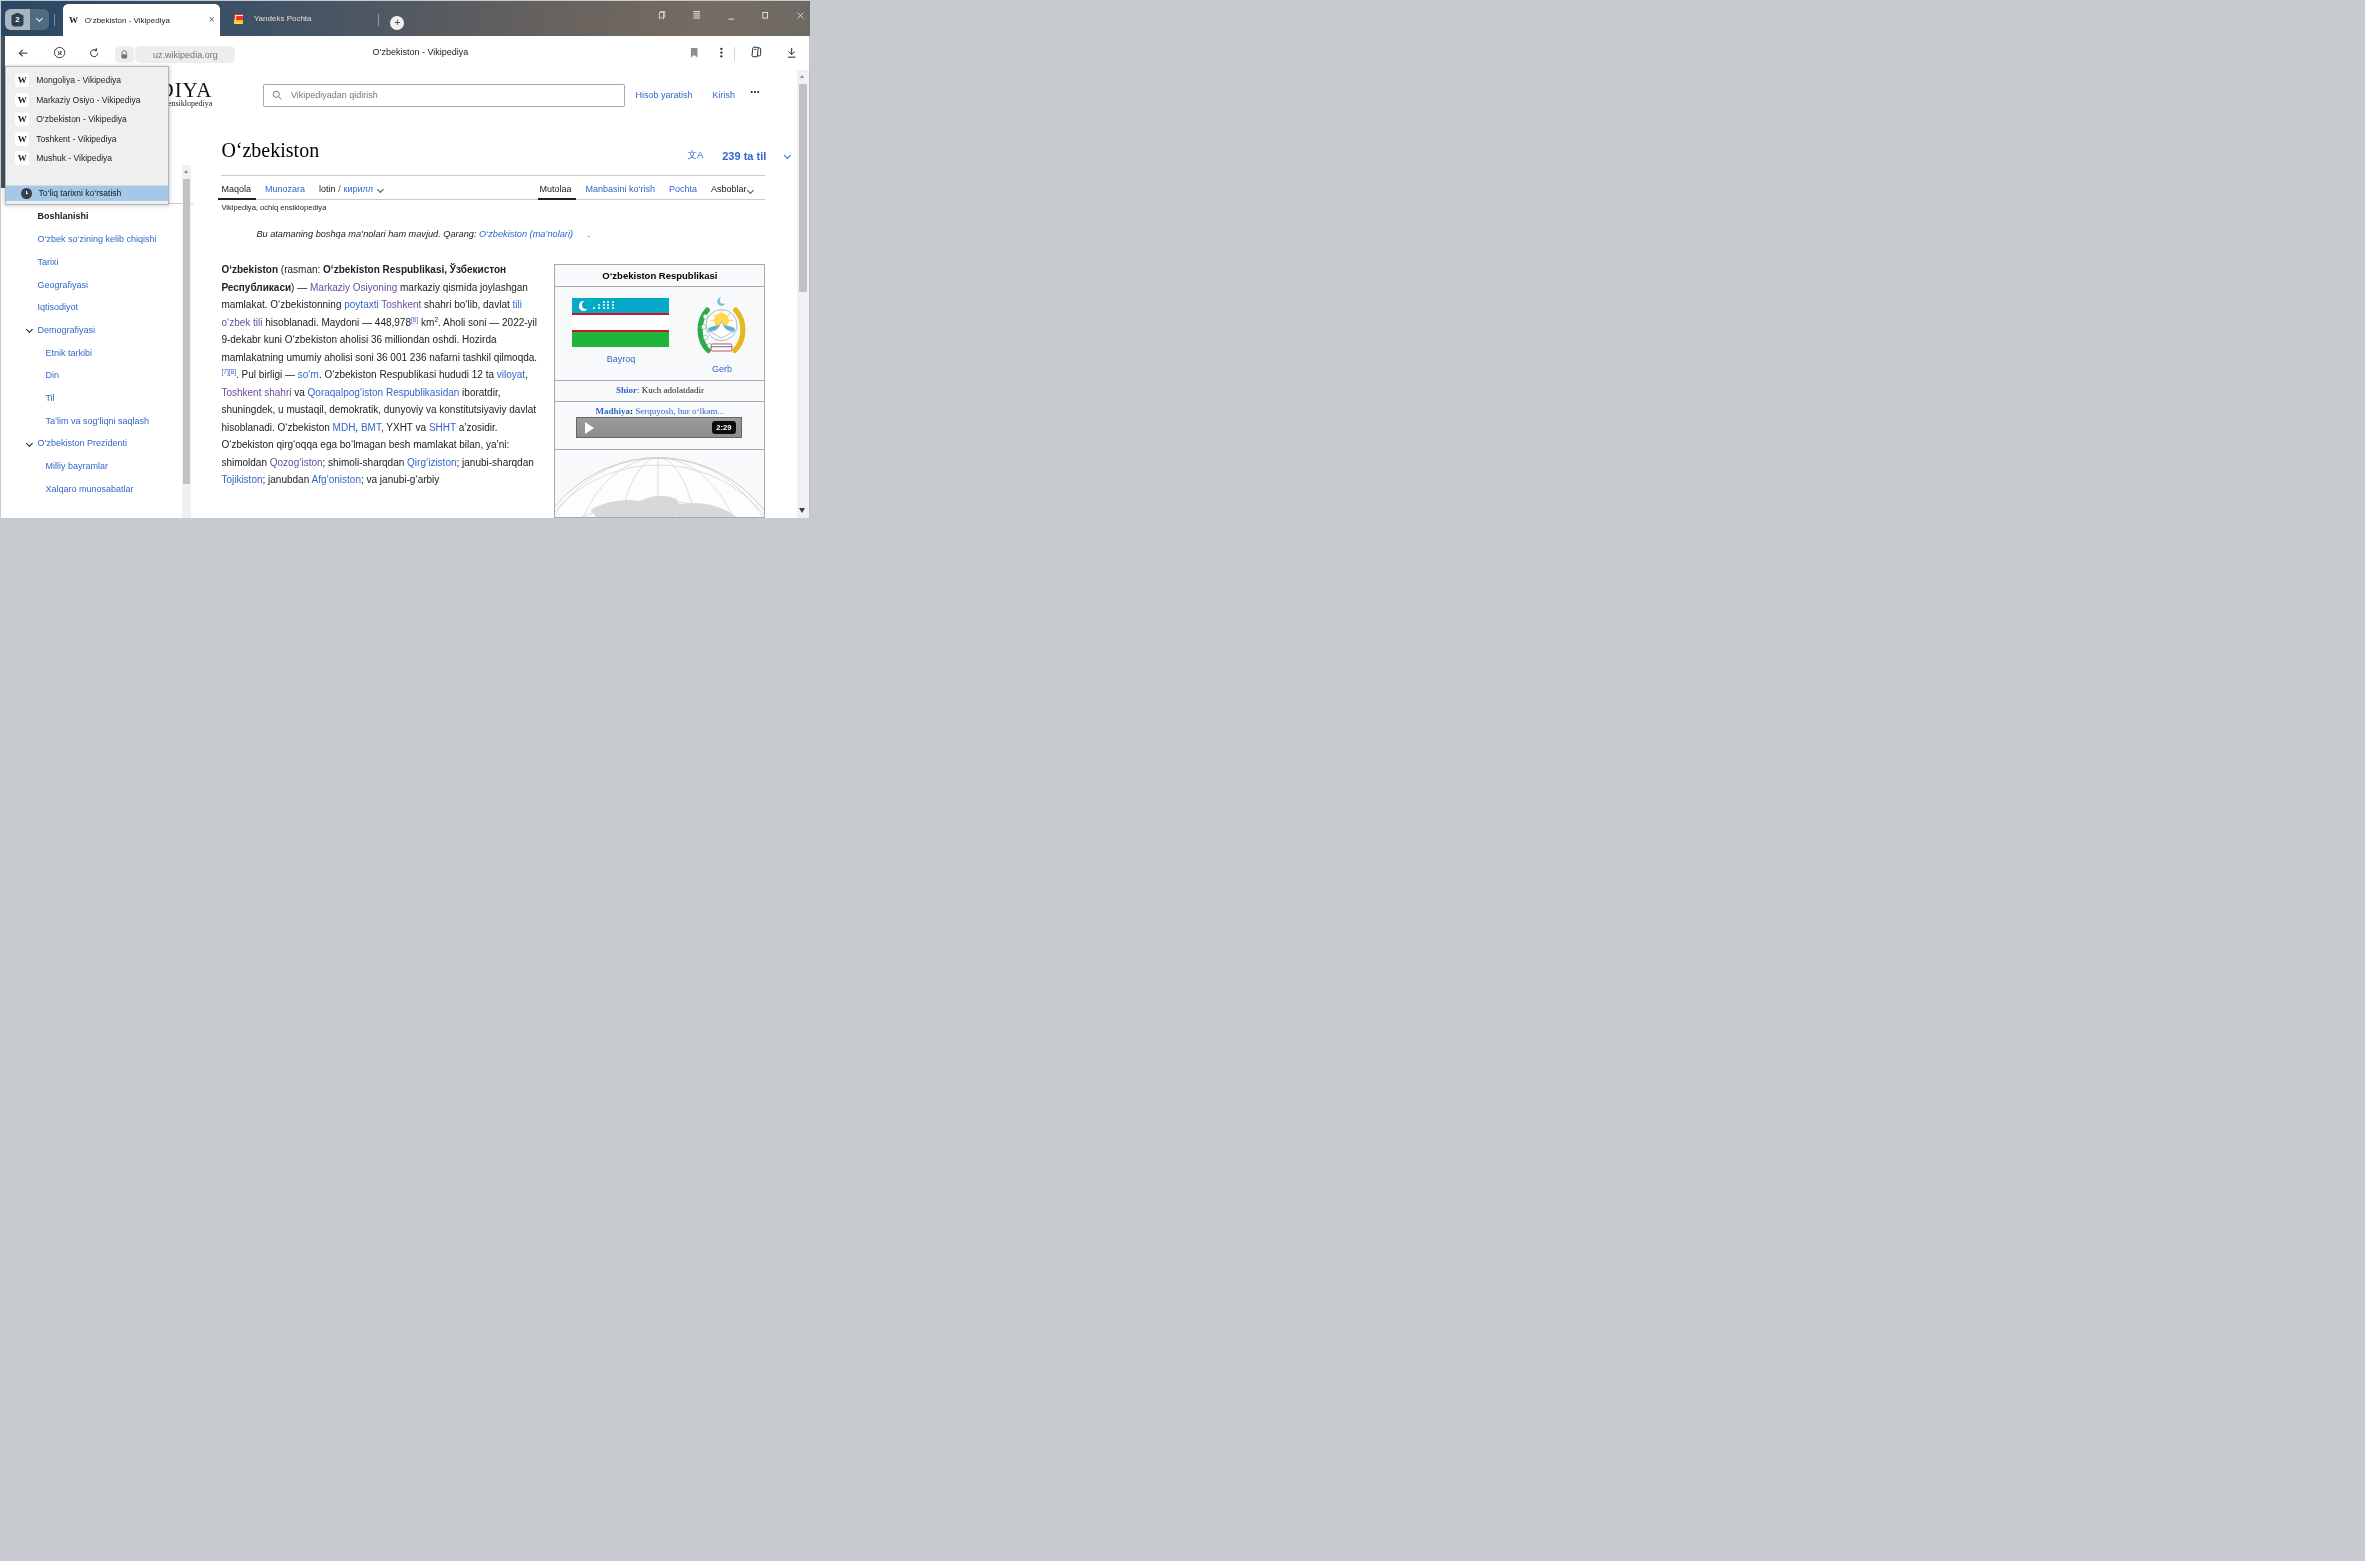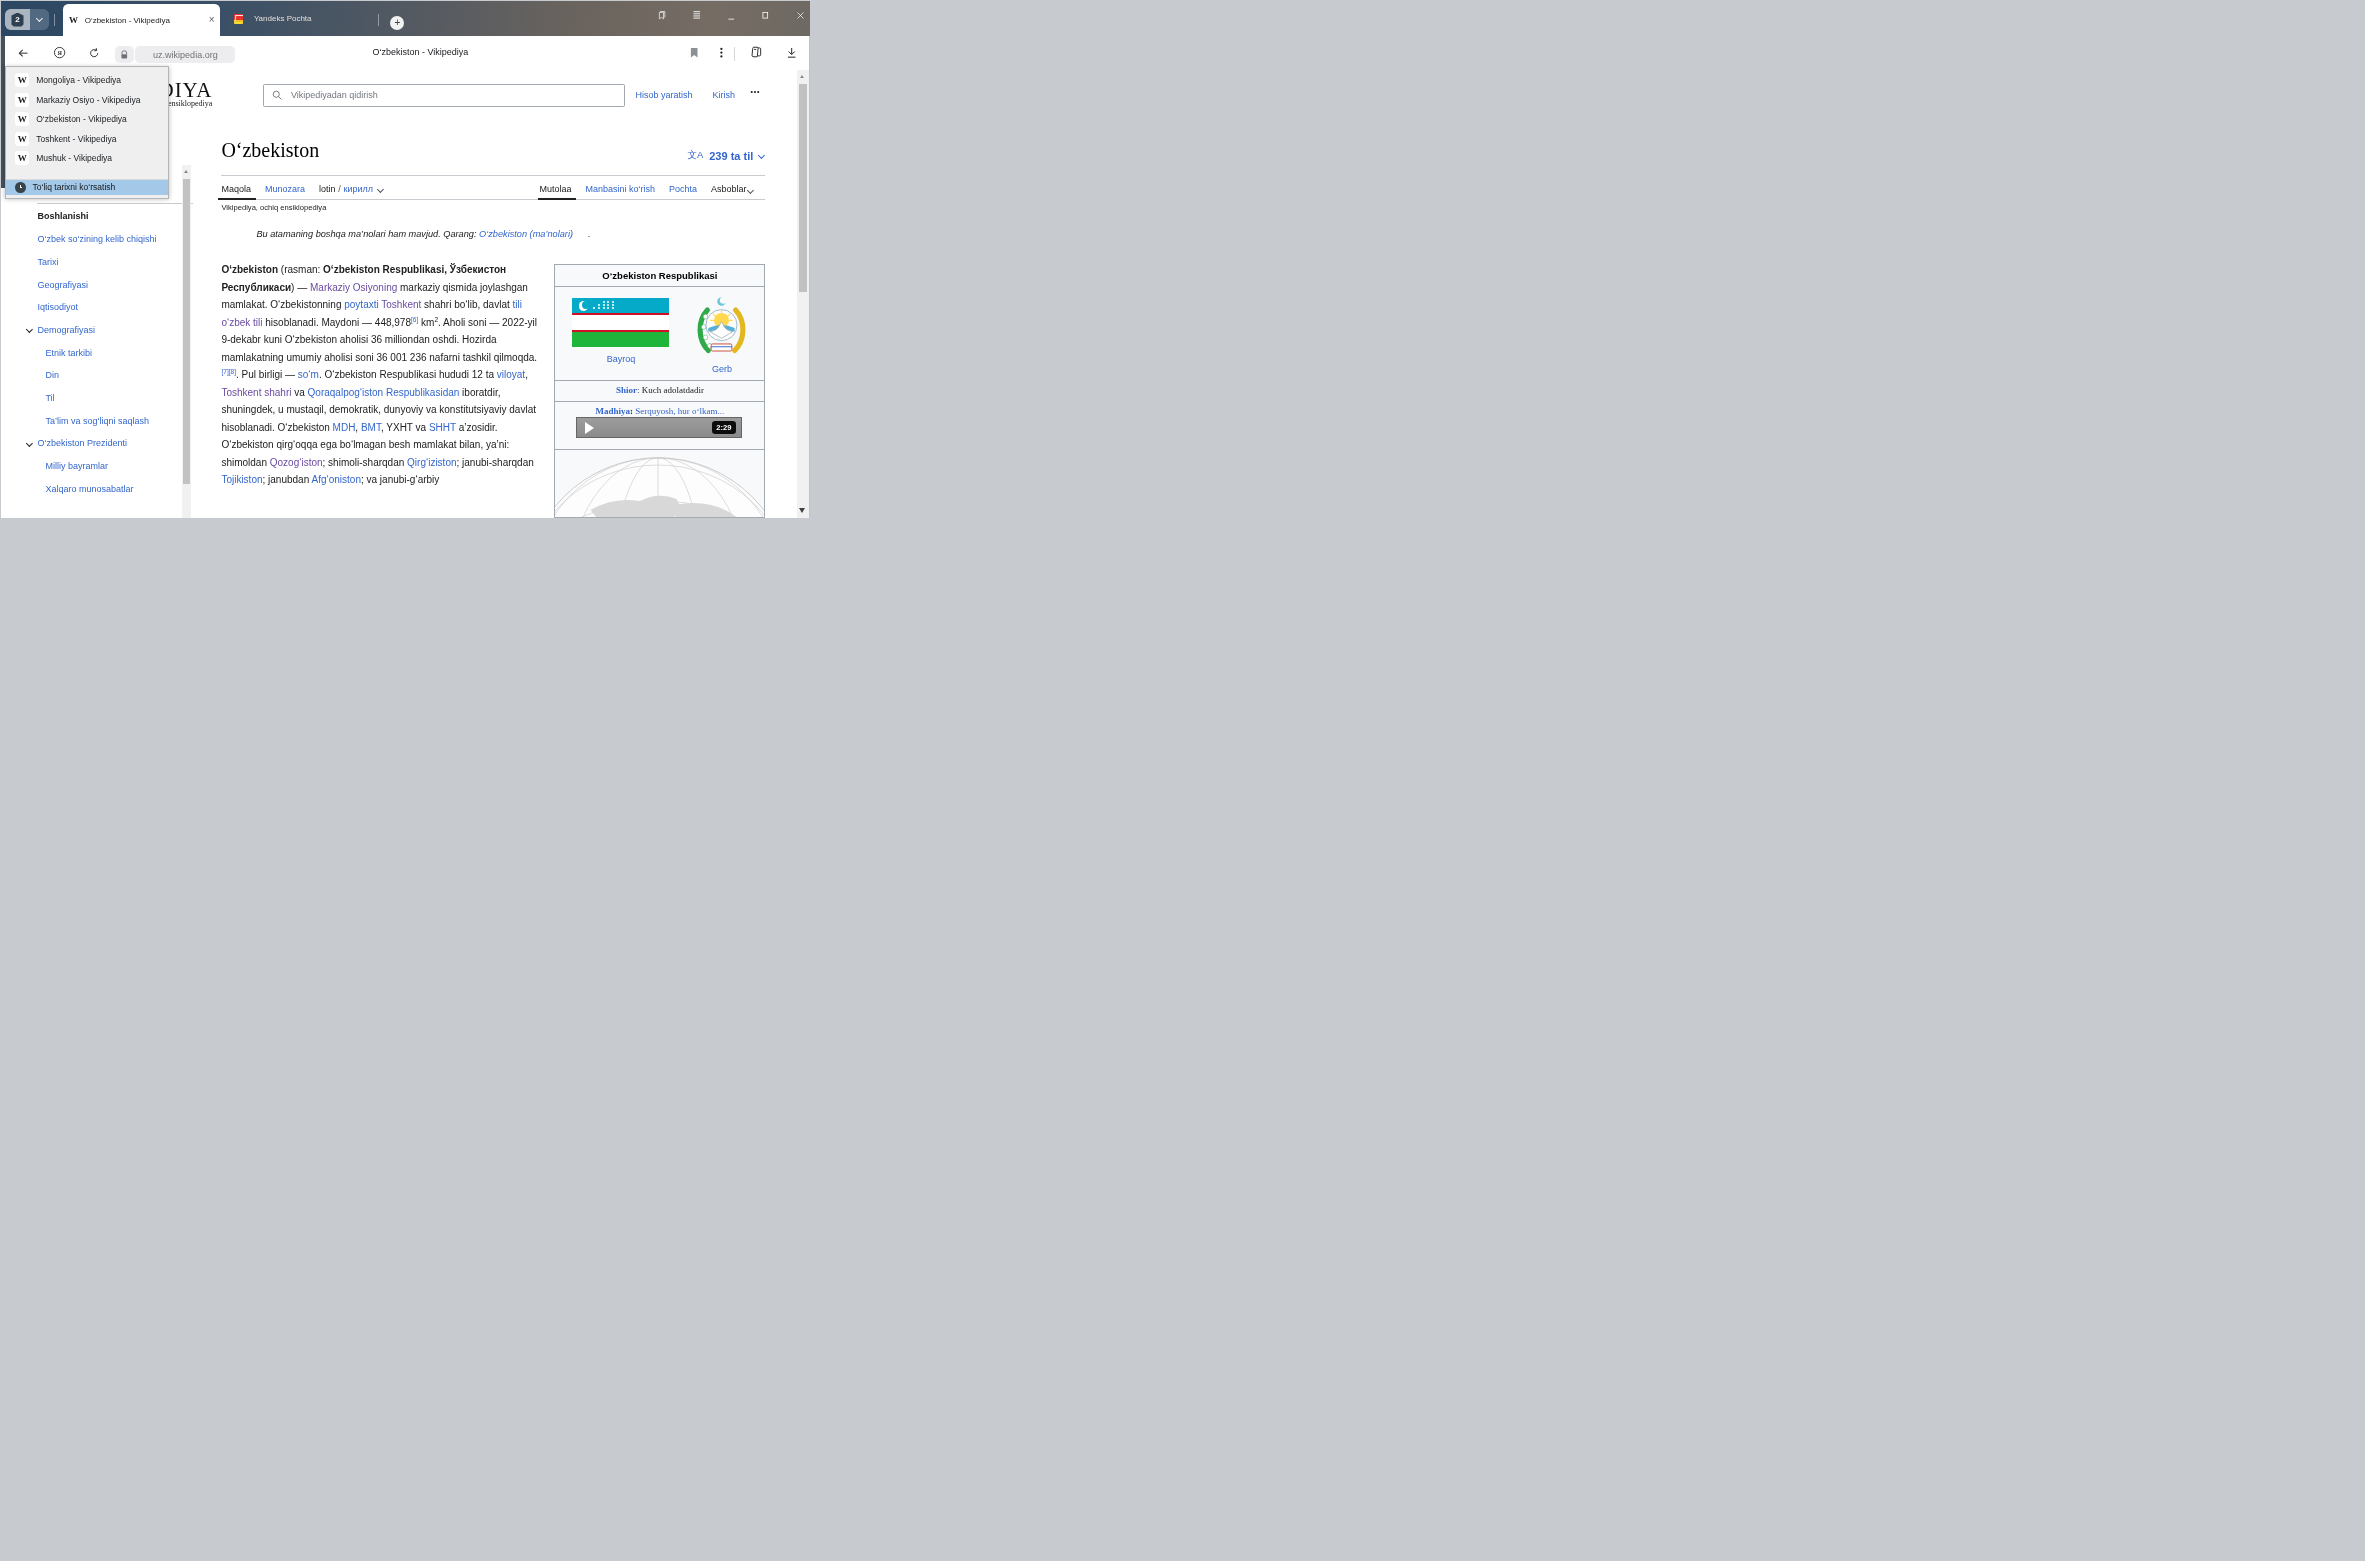--- a/index.html
+++ b/index.html
@@ -36,40 +36,40 @@
   .pill{position:absolute;top:9.5px;height:17.5px;background:#ededef;border-radius:4.7px;display:flex;align-items:center;justify-content:center;cursor:pointer;}
   #url-pill{left:134px;width:100px;color:#6f7377;font-size:9px;}
   #lock-pill{left:114px;width:18.5px;}
   #page-title-center{position:absolute;left:284px;top:10.4px;width:270px;text-align:center;font-size:9px;color:#202124;}
   .v-div{position:absolute;top:10.4px;width:0.5px;height:14px;background:#d5d8db;}
 
   
   #history-menu{position:absolute;left:3.8px;top:65px;width:164px;background:#efefef;border:0.5px solid #b3b6b9;box-shadow:0 1.4px 4.7px rgba(0,0,0,.28);z-index:60;padding:3.3px 0 2.8px 0;box-sizing:border-box;}
   .menu-item{height:19.4px;display:flex;align-items:center;padding-left:9px;gap:7px;cursor:pointer;font-size:8.5px;color:#181c20;}
   .menu-item .fav-box{width:14px;height:14px;background:#ffffff;border-radius:3.3px;display:flex;align-items:center;justify-content:center;font-size:8px;}
-  #menu-footer{margin-top:11px;border-top:0.5px solid #dadada;height:15.6px;background:#a4c8e8;display:flex;align-items:center;padding-left:9px;gap:7px;cursor:pointer;font-size:8.5px;color:#14181c;}
+  #menu-footer{margin-top:17px;border-top:0.5px solid #dadada;height:15.6px;background:#a4c8e8;display:flex;align-items:center;padding-left:15px;gap:7px;cursor:pointer;font-size:8.5px;color:#14181c;}
   .clock-ico{width:10.4px;height:10.4px;border-radius:50%;background:#39434c;position:relative;}
   .clock-ico:before{content:"";position:absolute;left:4.7px;top:2.4px;width:0.9px;height:3.3px;background:#fff;}
   .clock-ico:after{content:"";position:absolute;left:4.7px;top:4.7px;width:2.4px;height:0.9px;background:#fff;}
 
   
   #page{position:absolute;left:0;top:69px;right:0;bottom:0;background:#ffffff;overflow:hidden;}
 
   
   #logo-wordmark{position:absolute;top:7.6px;right:598px;white-space:nowrap;font-family:"Liberation Serif",serif;font-size:21px;letter-spacing:0.9px;color:#111;}
   #logo-tagline{position:absolute;top:29px;right:598px;white-space:nowrap;font-family:"Liberation Serif",serif;font-size:8px;color:#202122;}
   #search-box{position:absolute;left:262px;top:13.2px;width:362px;height:23px;border:0.5px solid #a2a9b1;border-radius:1.4px;background:#fff;box-sizing:border-box;display:flex;align-items:center;padding-left:7.6px;gap:6.6px;}
   #search-box input{border:none;outline:none;font-size:9px;color:#202122;flex:1;font-family:"Liberation Sans",sans-serif;background:transparent;}
   #search-box input::placeholder{color:#72777d;}
   .hdr-link{position:absolute;top:19.4px;font-size:9px;color:#3366cc;cursor:pointer;white-space:nowrap;}
   #hdr-more{position:absolute;left:749px;top:18px;font-size:7px;letter-spacing:0.9px;color:#202122;font-weight:bold;cursor:pointer;}
 
   
   #article-title{position:absolute;left:220px;top:69px;font-family:"Liberation Serif",serif;font-size:20px;color:#000;}
-  #lang-sel{position:absolute;top:79px;left:686px;display:flex;align-items:center;gap:6px;color:#3366cc;cursor:pointer;}
+  #lang-sel{position:absolute;top:79px;left:686px;display:flex;align-items:center;gap:19px;color:#3366cc;cursor:pointer;}
   #lang-sel .zi{font-size:9.5px;}
   #lang-sel .cnt{font-size:11px;font-weight:600;}
   #lang-sel .chev{margin-top:-1.4px;}
   #title-rule{position:absolute;left:220px;top:105px;width:544px;height:0.5px;background:#c8ccd1;}
 
   
   .wtabs{position:absolute;top:114px;display:flex;gap:14px;font-size:9px;align-items:center;}
   .wtab{color:#202122;cursor:pointer;white-space:nowrap;}
   .wtab.lnk{color:#3366cc;}
   .variant{display:flex;align-items:center;gap:2.8px;cursor:pointer;}

